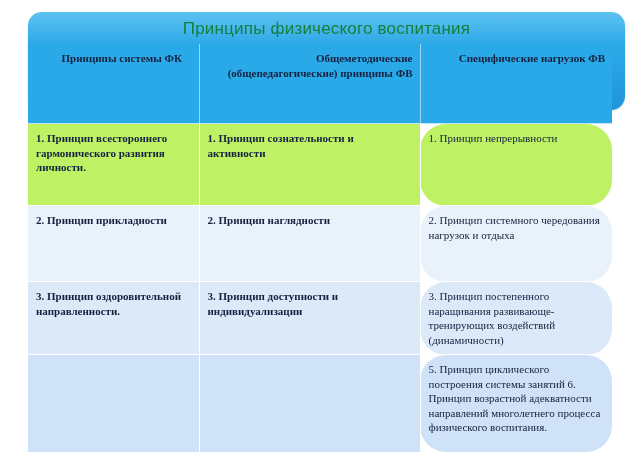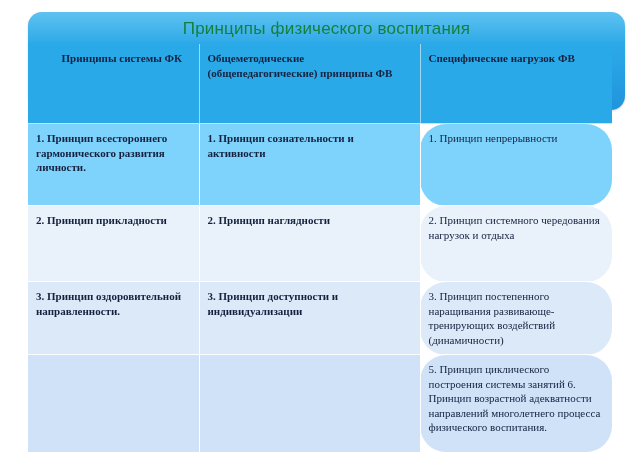--- a/index.html
+++ b/index.html
@@ -76,33 +76,33 @@
     color: #14213f;
     font-size: 11px;
     line-height: 1.32;
   }
   th:last-child, td:last-child { border-right: none; }
 
   thead th {
     height: 66px;
     background: #2aa9e8;
     font-weight: bold;
-    text-align: left;
+    text-align: right;
     border-right: 1px solid #9fd8f4;
     border-bottom: 1px solid #bfe6fa;
     font-size: 11px;
   }
   thead th.first { text-align: center; padding-left: 24px; }
   thead th:last-child { border-right: none; }
 
   tbody td.b { font-weight: bold; }
   tbody td.n { font-weight: normal; border-radius: 26px; }
 
   
-  tr.r1 td { background: #7dd3fc; }
+  tr.r1 td { background: #bef264; }
   tr.r2 td { background: #e9f2fb; font-family: Liberation Serif, serif; }
   tr.r3 td { background: #dbe9f8; }
   tr.r4 td { background: #e8f1fb; }
   tr.r5 td { background: #cfe2f8; }
   tbody tr:last-child td { border-bottom: none; }
 
   tr.r1 td { height: 68px; }
   tr.r2 td { height: 62px; }
   tr.r3 td { height: 59px; }
   tr.r4 td { height: 47px; }

